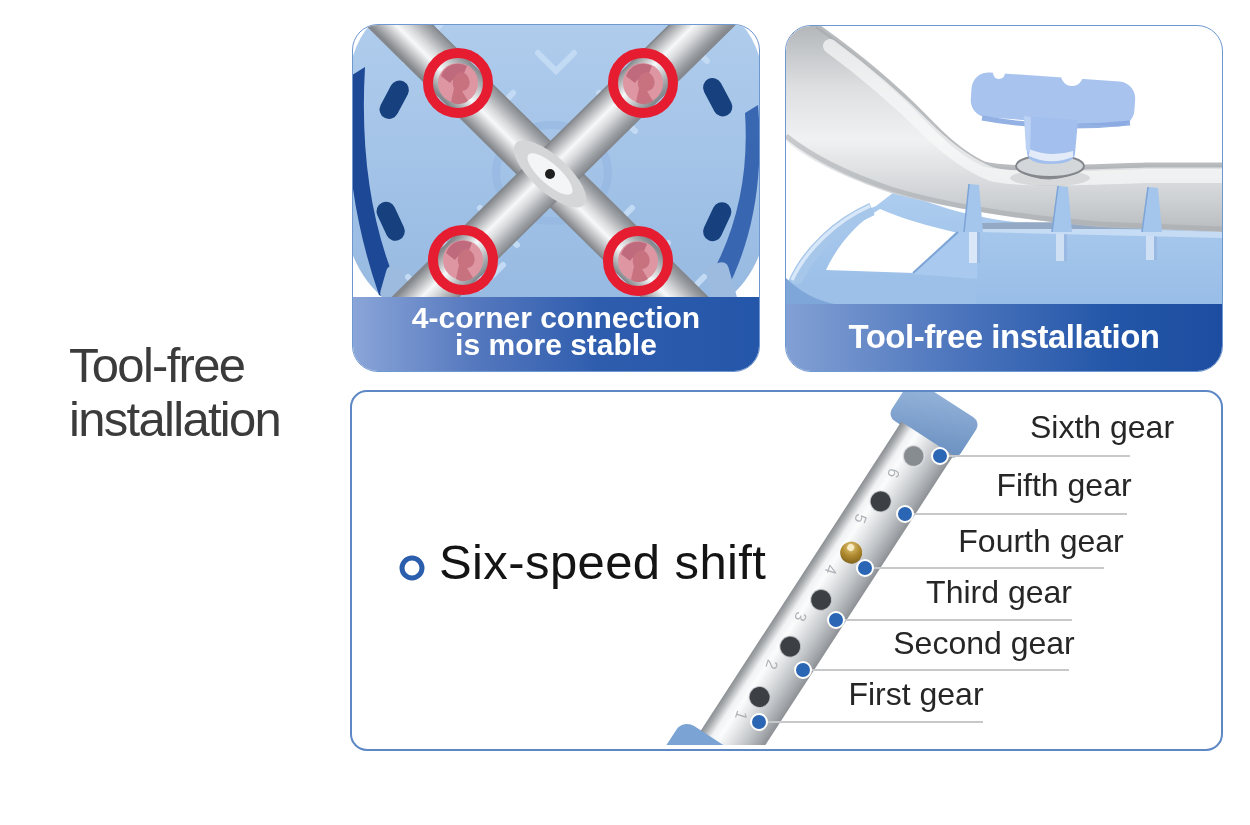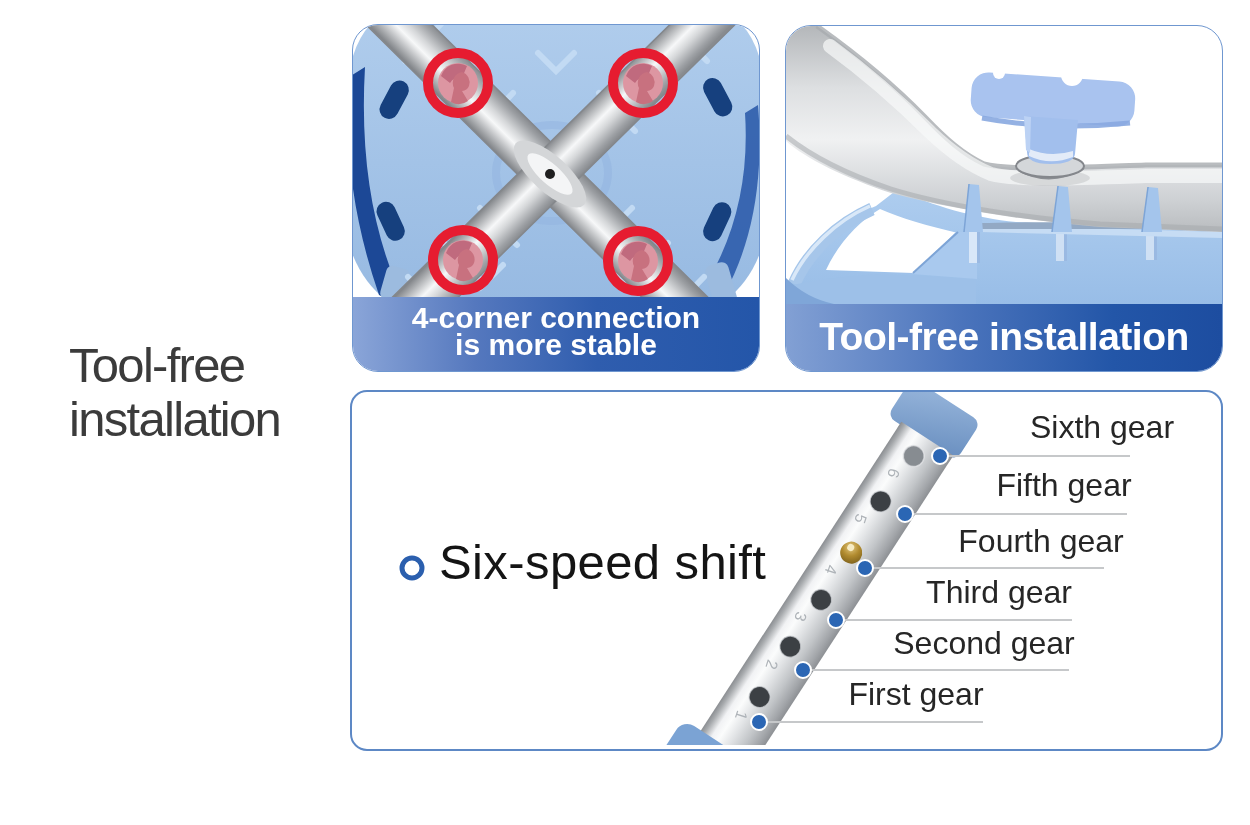--- a/index.html
+++ b/index.html
@@ -5,21 +5,21 @@
   html,body{margin:0;padding:0;background:#fff;}
   body{width:1250px;height:825px;position:relative;font-family:"Liberation Sans",sans-serif;overflow:hidden;}
   .panel{position:absolute;background:#fff;overflow:hidden;}
   #panelL{left:352px;top:24px;width:406px;height:346px;border:1px solid #6f97d0;border-radius:26px;}
   #panelR{left:785px;top:25px;width:436px;height:345px;border:1px solid #6f97d0;border-radius:26px;}
   #panelB{left:350px;top:390px;width:869px;height:357px;border:2px solid #5d88c5;border-radius:17px;}
   .banner{position:absolute;left:0;right:0;bottom:0;height:67px;color:#fff;text-align:center;}
   #panelL .banner{background:linear-gradient(to right,#8aa5d8 0%,#5578be 30%,#2f5dae 60%,#2456a9 100%);}
   #panelR .banner{background:linear-gradient(to right,#82a0d4 0%,#4b74bc 40%,#2356a8 75%,#1d4da0 100%);}
   .cap1{font-size:30px;font-weight:bold;line-height:27px;padding-top:7px;letter-spacing:0px;}
-  .cap2{font-size:39px;font-weight:bold;line-height:66px;letter-spacing:-0.5px;}
+  .cap2{font-size:33px;font-weight:bold;line-height:66px;letter-spacing:-0.5px;}
   #heading{position:absolute;left:69px;top:338px;font-size:49px;line-height:54px;font-weight:normal;color:#3b3b3b;letter-spacing:-1.7px;}
   svg{position:absolute;left:0;top:0;display:block;}
 </style>
 </head>
 <body>
 
 <div id="heading">Tool-free<br>installation</div>
 
 <div class="panel" id="panelL">
   <svg width="406" height="280" viewBox="0 0 406 280">

